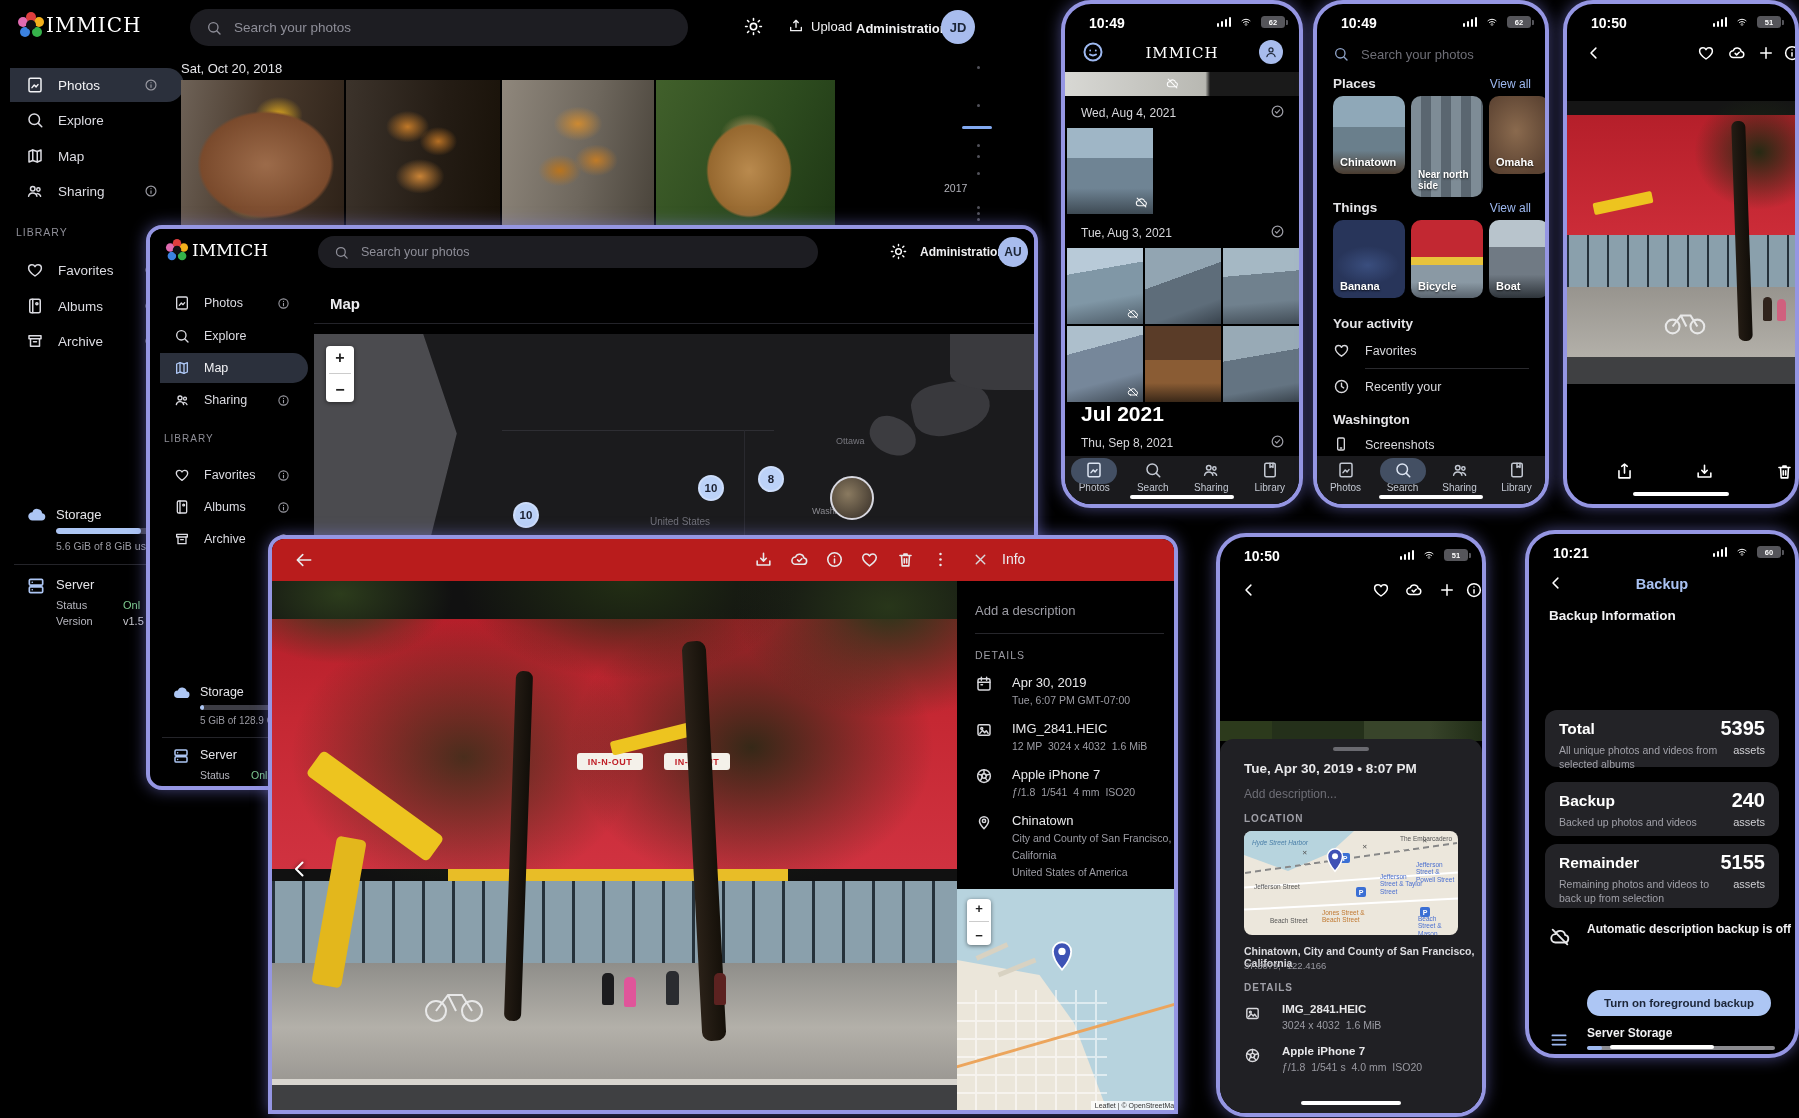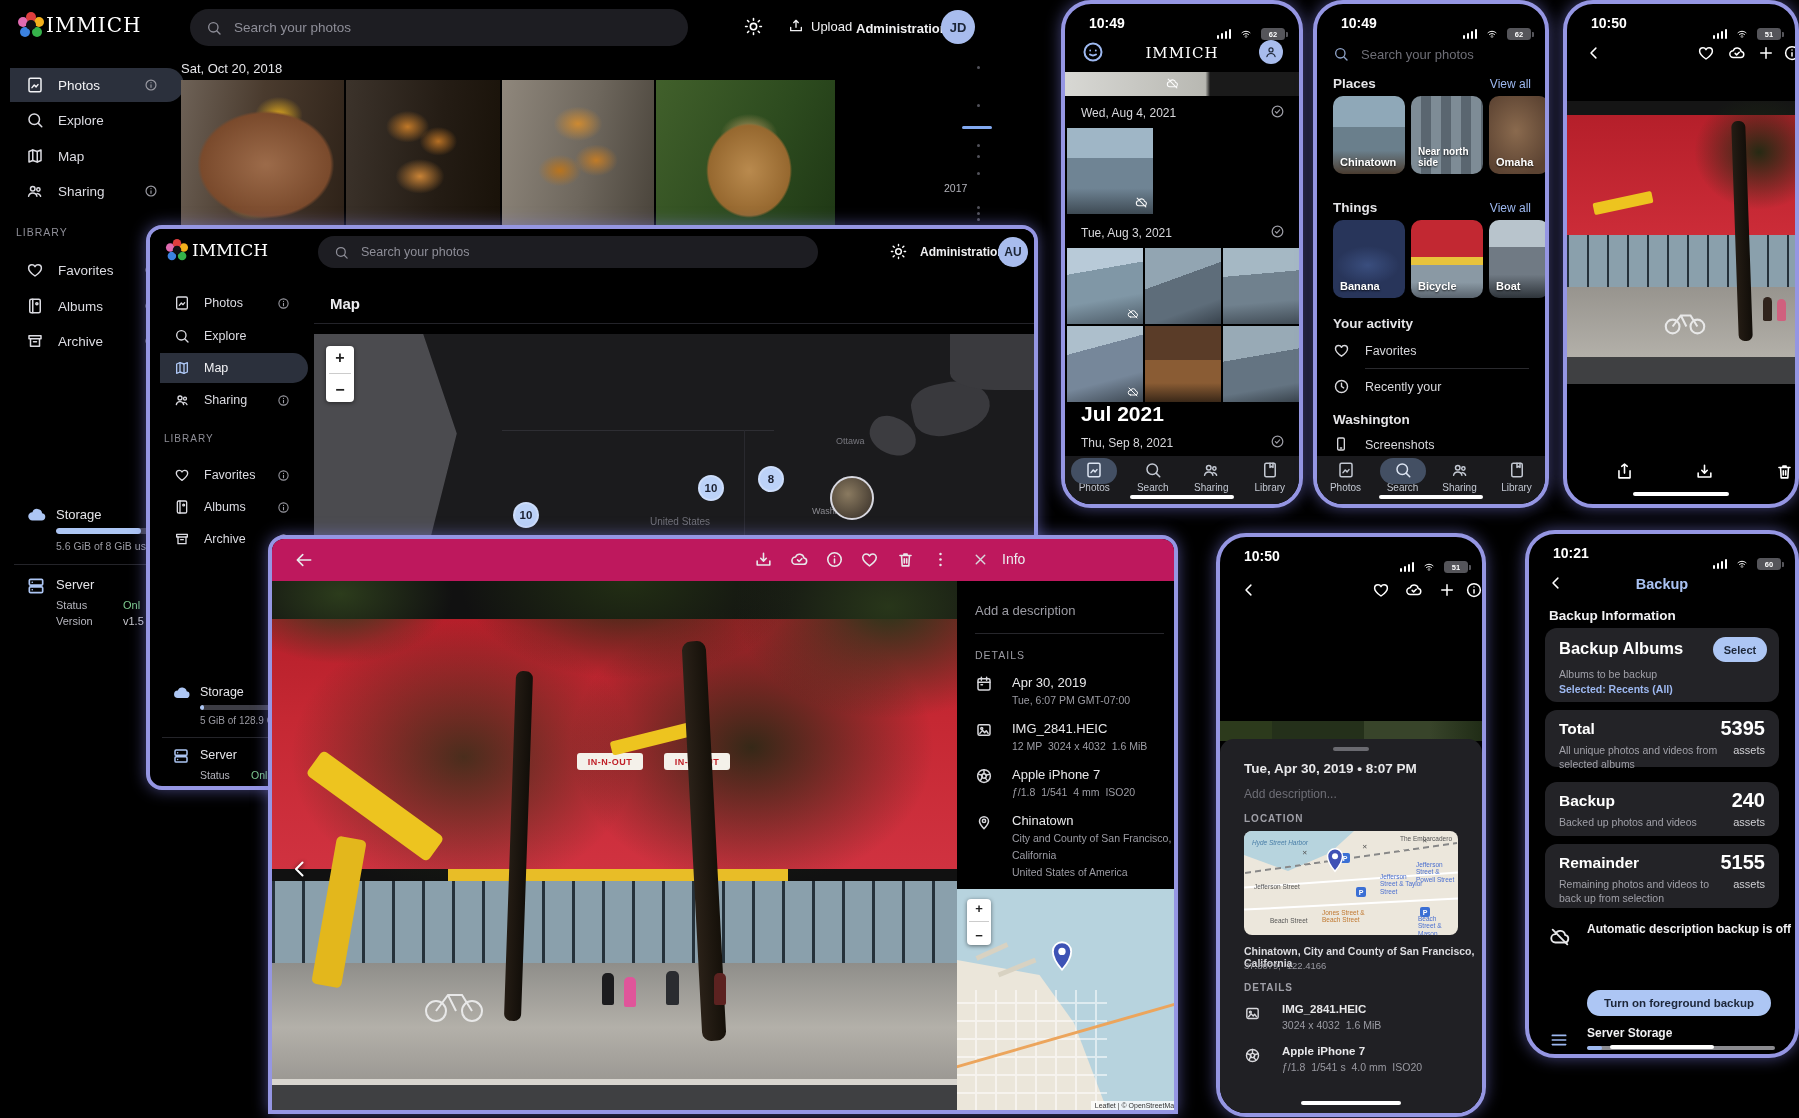--- a/index.html
+++ b/index.html
@@ -27,21 +27,21 @@
   .avatar{position:absolute;border-radius:50%;background:#a8bced;color:#1c2536;display:flex;align-items:center;justify-content:center;font-weight:700}
   .marker{position:absolute;width:26px;height:26px;border-radius:50%;background:#bcd2f8;color:#1b2030;display:flex;align-items:center;justify-content:center;font-size:11.5px;font-weight:700;border:2px solid rgba(255,255,255,.25)}
   .zoomctl{position:absolute;background:#fff;border-radius:4px;color:#222;display:flex;flex-direction:column;align-items:center;justify-content:space-around;font-size:16px;font-weight:700;box-shadow:0 1px 4px rgba(0,0,0,.5)}
   .zoomctl b{width:100%;text-align:center;line-height:1}
   .zoomctl .zdiv{width:80%;height:1px;background:#ccc}
   .maplbl{position:absolute;color:#77777e;font-size:9px}
   .irow{position:absolute;display:flex;gap:19px;color:#e8e8ea}
   .irow .t1{font-size:13px;color:#e8e8ea}
   .irow .t2{font-size:10.5px;color:#9c9ca4;margin-top:3px;white-space:pre;line-height:1.35}
   .phone .time{position:absolute;left:24px;top:11px;color:#fff;font-size:14px;font-weight:700}
-  .statusr{position:absolute;right:14px;top:24px;display:flex;align-items:center;gap:8px;color:#fff}
+  .statusr{position:absolute;right:14px;top:12px;display:flex;align-items:center;gap:8px;color:#fff}
   .sig{display:flex;align-items:flex-end;gap:1.5px}
   .sig i{width:2.5px;background:#fff;border-radius:1px}
   .batt{width:24px;height:12px;border-radius:3.5px;background:#55555a;color:#fff;font-size:7.5px;font-weight:700;display:flex;align-items:center;justify-content:center;position:relative}
   .batt::after{content:"";position:absolute;right:-3px;top:3.5px;width:2px;height:5px;background:#55555a;border-radius:0 1px 1px 0}
   .hind{position:absolute;left:50%;transform:translateX(-50%);height:4px;border-radius:2px;background:#fff}
   .mnav{position:absolute;left:0;right:0;display:flex}
   .mnav .ni{flex:1;display:flex;flex-direction:column;align-items:center;gap:3px;color:#c3c8d2;font-size:10px;position:relative;padding-top:5px}
   .mnav .pilbg{position:absolute;top:2px;width:46px;height:26px;border-radius:13px;background:#434f63}
   .mnav .ic{position:relative}
   .card{position:absolute;background:#232327;border-radius:12px}
@@ -399,21 +399,21 @@
       <div class="abs" style="left:516px;top:142px;width:44px;height:44px;border-radius:50%;border:2px solid #d8d8e0;background:radial-gradient(circle at 40% 40%,#8a7a60,#4d4337 70%);overflow:hidden"></div>
       <div class="zoomctl" style="left:12px;top:12px;width:28px;height:56px">
         <b>+</b>
         <span class="zdiv"></span>
         <b>−</b>
       </div>
     </div>
   </section>
 
   <section class="win bord" style="left:268px;top:535px;width:910px;height:579px;border-radius:16px 16px 0 0;z-index:4">
-    <div class="abs" style="left:0;top:0;right:0;height:42px;background:#be185d">
+    <div class="abs" style="left:0;top:0;right:0;height:42px;background:#b91c1c">
       <i class="ic abs" style="left:22px;top:11px;width:20px;height:20px;color:#e8e8ea">
           <svg viewBox="0 0 24 24" fill="none" stroke="currentColor" stroke-width="2" stroke-linecap="round" stroke-linejoin="round">
             <path d="M20 12H4.5M10.5 5.5L4 12l6.5 6.5"></path>
           </svg>
         </i>
       <i class="ic abs" style="left:482px;top:11px;width:19px;height:19px;color:#e8e8ea">
           <svg viewBox="0 0 24 24" fill="none" stroke="currentColor" stroke-width="2" stroke-linecap="round" stroke-linejoin="round">
             <path d="M12 4v9M8.5 10.5L12 14l3.5-3.5M4 14v5h16v-5"></path>
           </svg>
         </i>
@@ -720,21 +720,21 @@
             <path d="M16.5 16.5L21 21"></path>
           </svg>
         </i>
       <span style="color:#6e6e76;font-size:13px">Search your photos</span>
     </div>
     <span class="abs" style="left:16px;top:72px;color:#e4e4e7;font-size:13.5px;font-weight:700">Places</span>
     <span class="abs" style="right:14px;top:73px;color:#9db8f0;font-size:12px">View all</span>
     <div class="pcard" style="left:16px;top:92px;width:72px;height:78px;background:linear-gradient(180deg,#8fa8b8 0 40%,#6a7f8c 40% 70%,#4a3c30)">
         <span class="plabel">Chinatown</span>
       </div>
-    <div class="pcard" style="left:94px;top:92px;width:72px;height:78px;background:repeating-linear-gradient(90deg,#7e8c96 0 10px,#5a6670 10px 20px),linear-gradient(#9fb0bc,#55606a)">
+    <div class="pcard" style="left:94px;top:92px;width:72px;height:101px;background:repeating-linear-gradient(90deg,#7e8c96 0 10px,#5a6670 10px 20px),linear-gradient(#9fb0bc,#55606a)">
         <span class="plabel" style="font-size:10px">Near north side</span>
       </div>
     <div class="pcard" style="left:172px;top:92px;width:60px;height:78px;background:radial-gradient(50px 60px at 45% 45%,#8a6a4e,#5c4332 75%)">
         <span class="plabel">Omaha</span>
       </div>
     <span class="abs" style="left:16px;top:196px;color:#e4e4e7;font-size:13.5px;font-weight:700">Things</span>
     <span class="abs" style="right:14px;top:197px;color:#9db8f0;font-size:12px">View all</span>
     <div class="pcard" style="left:16px;top:216px;width:72px;height:78px;background:radial-gradient(40px 24px at 48% 58%,#3a4e7e,#28355a 80%),linear-gradient(#4a4338,#241f18)">
         <span class="plabel">Banana</span>
       </div>
@@ -1006,26 +1006,20 @@
       <span class="batt">60</span>
     </div>
     <i class="ic abs" style="left:18px;top:40px;width:18px;height:18px;color:#fff">
         <svg viewBox="0 0 24 24" fill="none" stroke="currentColor" stroke-width="2" stroke-linecap="round" stroke-linejoin="round">
           <path d="M14.5 5.5L8 12l6.5 6.5"></path>
         </svg>
       </i>
     <span class="abs" style="left:0;right:0;top:42px;text-align:center;color:#a9c2f3;font-size:14.5px;font-weight:700">Backup</span>
     <span class="abs" style="left:20px;top:74px;color:#f0f0f2;font-size:13.5px;font-weight:700">Backup Information</span>
 
-    <div class="card" style="left:16px;right:16px;top:94px;height:74px">
-      <span class="abs" style="left:14px;top:11px;color:#fff;font-size:16.5px;font-weight:700">Backup Albums</span>
-      <span class="pillbtn abs" style="right:12px;top:9px;width:54px;height:25px;font-size:11px">Select</span>
-      <span class="abs" style="left:14px;top:40px;color:#a0a0a8;font-size:10.5px">Albums to be backup</span>
-      <span class="abs" style="left:14px;top:55px;color:#9db8f0;font-size:10.5px;font-weight:700">Selected: Recents (All)</span>
-    </div>
 
     <div class="card" style="left:16px;right:16px;top:176px;height:57px">
       <span class="abs" style="left:14px;top:10px;color:#fff;font-size:15.5px;font-weight:700">Total</span>
       <span class="abs" style="right:14px;top:7px;color:#fff;font-size:20px;font-weight:700">5395</span>
       <span class="abs" style="left:14px;top:34px;width:160px;color:#a0a0a8;font-size:10.5px;line-height:1.3">All unique photos and videos from selected albums</span>
       <span class="abs" style="right:14px;top:34px;color:#d0d0d4;font-size:11px">assets</span>
     </div>
     <div class="card" style="left:16px;right:16px;top:248px;height:54px">
       <span class="abs" style="left:14px;top:10px;color:#fff;font-size:15.5px;font-weight:700">Backup</span>
       <span class="abs" style="right:14px;top:7px;color:#fff;font-size:20px;font-weight:700">240</span>

